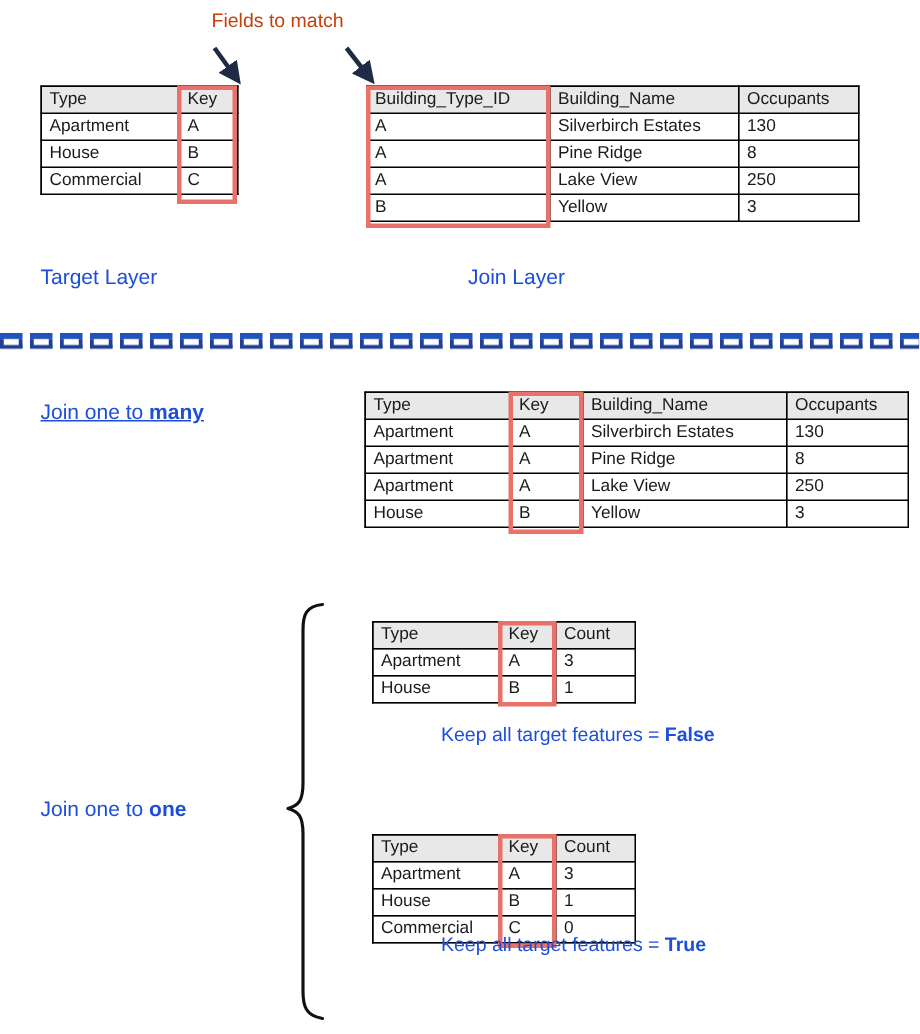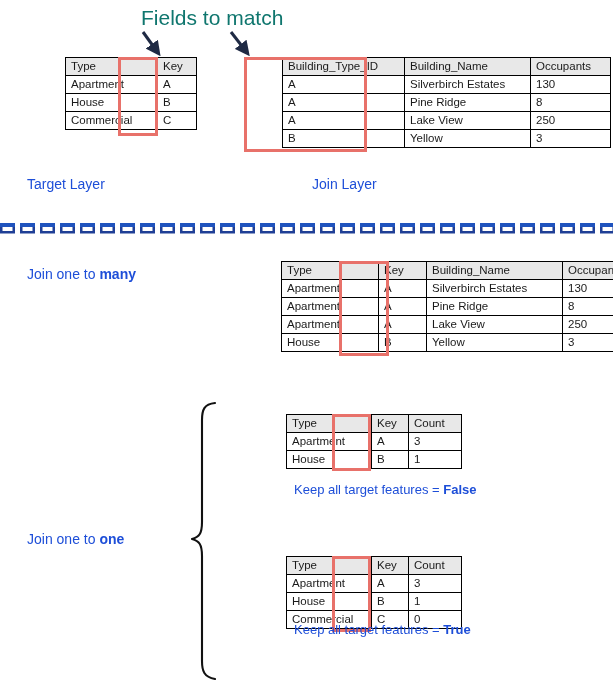--- a/index.html
+++ b/index.html
@@ -16,21 +16,20 @@
     overflow: hidden;
   }
 
   
   .tbl {
     position: absolute;
     border-collapse: collapse;
     table-layout: fixed;
     font-size: 11.5px;
     background: #000000;
-    margin-left: 38px;
   }
   .tbl th, .tbl td {
     border: 1px solid #000;
     padding: 2px 5px;
     text-align: left;
     font-weight: normal;
     white-space: nowrap;
     height: 13px;
     line-height: 13px;
     vertical-align: middle;
@@ -56,22 +55,22 @@
     white-space: nowrap;
   }
   .label.sm { font-size: 13px; margin-left: 46px; }
   .label b { font-weight: bold; }
 
   
   #title-fields-to-match {
     position: absolute;
     left: 141px;
     top: 6px;
-    font-size: 21px;
-    color: #0f766e;
+    font-size: 13px;
+    color: #c2410c;
     white-space: nowrap;
     text-align: center;
   }
 
   
   #overlay {
     position: absolute;
     left: 0;
     top: 0;
     width: 613px;
@@ -170,21 +169,21 @@
         <rect x="0" y="0" width="15" height="4" fill="#1F53BE"></rect>
         <rect x="0" y="4" width="2.5" height="6" fill="#1F3F96"></rect>
         <rect x="12.5" y="4" width="2.5" height="6" fill="#1F3F96"></rect>
         <rect x="0" y="8" width="15" height="2.5" fill="#1F3F96"></rect>
       </pattern>
     </defs>
     <rect x="0" y="0" width="613" height="11" fill="url(#dashpat)"></rect>
   </svg>
 </div>
 
-<div class="label" id="lbl-one-to-many" style="left:27px; top:266px;"><span>Join one to </span><b>many</b></div>
+<div class="label" id="lbl-one-to-many" style="left:27px; top:266px;text-decoration:underline;"><span>Join one to </span><b>many</b></div>
 
 <table class="tbl" id="tbl-many" style="left:243px; top:261px; width:362px;">
   <colgroup>
       <col style="width:97px">
       <col style="width:48px">
       <col style="width:136px">
       <col style="width:81px">
     </colgroup>
   <thead>
     <tr>

